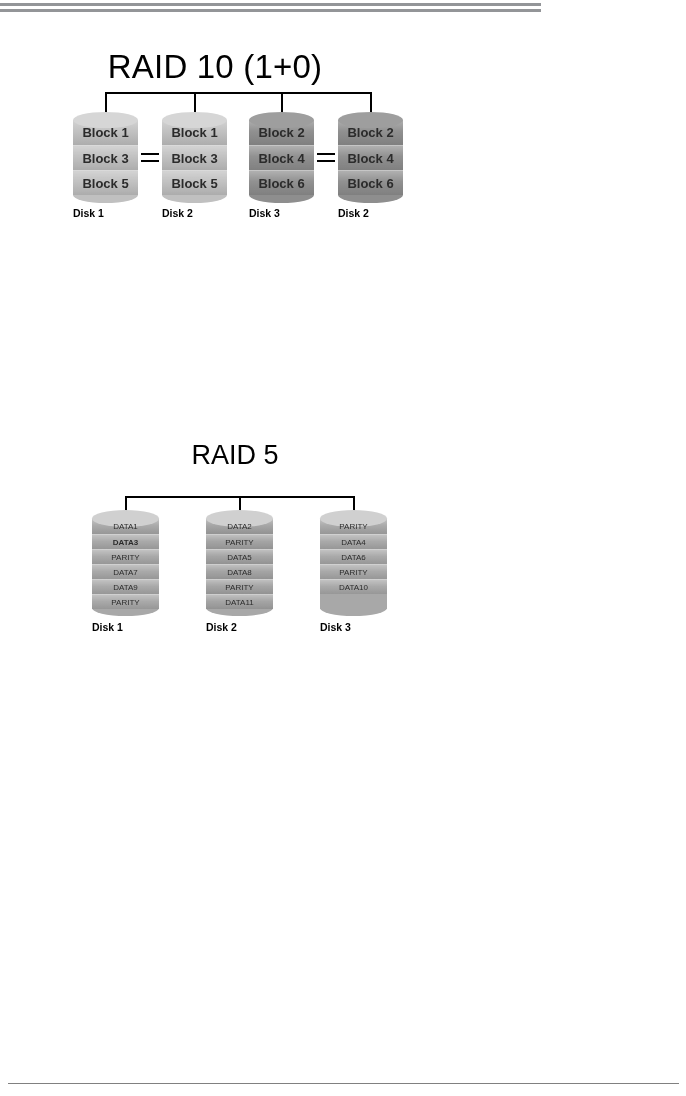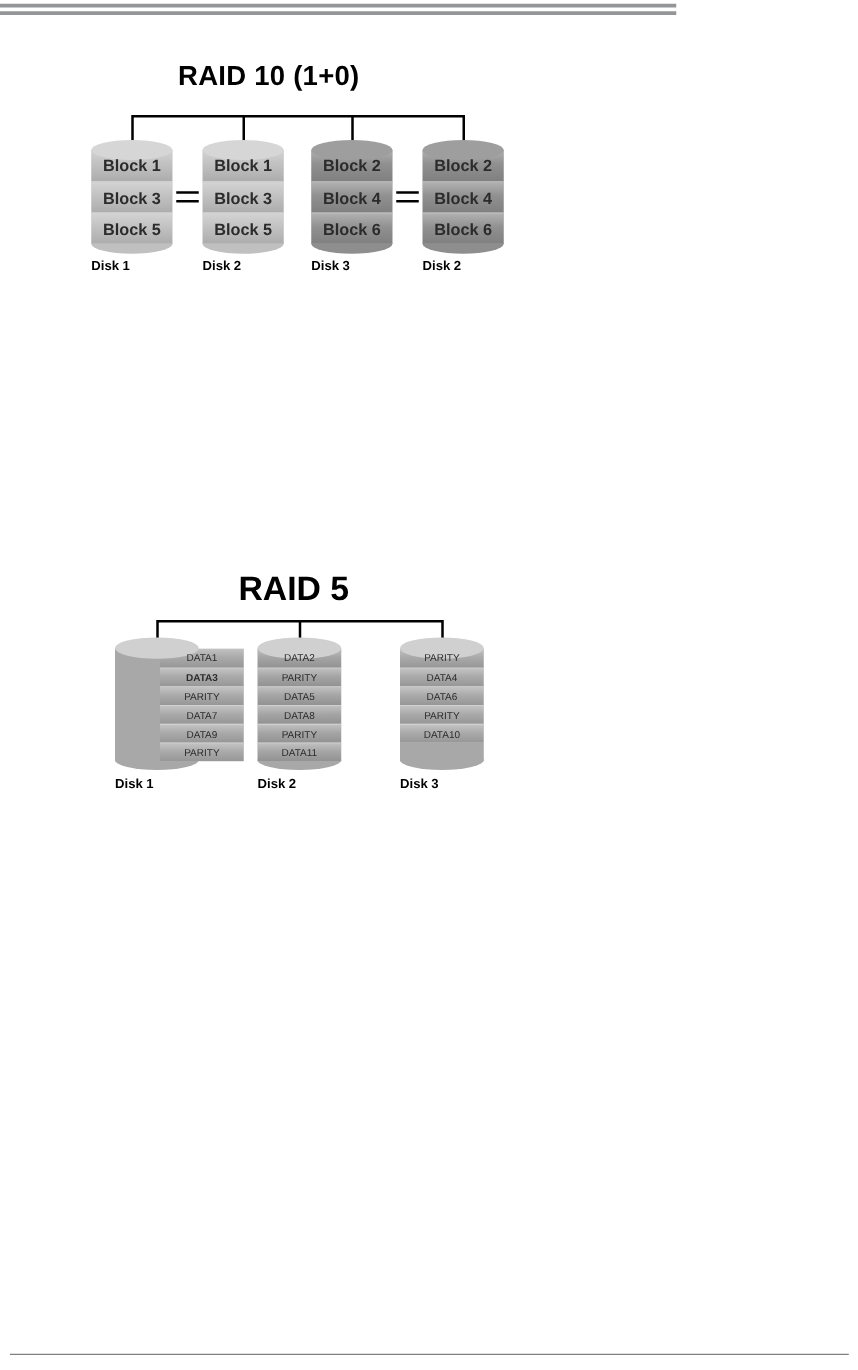--- a/index.html
+++ b/index.html
@@ -114,36 +114,35 @@
     background: #000000;
     height: 2px;
     width: 100%;
   }
   .mirror-link span + span { margin-top: 5px; }
 
   
   #raid10-figure { left: 0px; top: 40px; width: 470px; height: 190px; }
   #raid10-figure .fig-title {
     left: 0px; top: 8px; width: 430px;
-    font-size: 22px; letter-spacing: 0.2px; font-weight: bold;
+    font-size: 33px; letter-spacing: 0.2px;
   }
 
   .r10-disk { width: 65px; }
   .r10-disk .disk-top    { width: 65px; height: 16px; top: 0; }
   .r10-disk .disk-body   { width: 65px; top: 8px; }
   .r10-disk .disk-bottom { width: 65px; height: 16px; }
   .r10-disk .disk-band   { height: 25px; line-height: 25px; font-size: 13px; font-weight: bold; }
   .r10-disk .disk-label  { font-size: 10.5px; font-weight: bold; }
 
   
   #raid5-figure { left: 0px; top: 440px; width: 470px; height: 200px; }
   #raid5-figure .fig-title {
-    left: 0px; top: 16px; width: 470px;
+    left: 0px; top: 0px; width: 470px;
     font-size: 27px;
-    font-weight: bold;
   }
   #raid5-figure .fig-subtitle {
     left: 0px; top: 36px; width: 470px;
     font-size: 13.5px;
   }
 
   .r5-disk { width: 67px; }
   .r5-disk .disk-top    { width: 67px; height: 17px; top: 0; }
   .r5-disk .disk-body   { width: 67px; top: 8px; }
   .r5-disk .disk-bottom { width: 67px; height: 16px; }
@@ -224,21 +223,21 @@
 </div>
 <div id="raid5-bracket">
     <div class="bracket-bar" style="left: 125.5px; top: 496px; width: 228px;"></div>
     <div class="bracket-drop" style="left: 124.5px; top: 496px; height: 27px;"></div>
     <div class="bracket-drop" style="left: 238.5px; top: 496px; height: 27px;"></div>
     <div class="bracket-drop" style="left: 352.5px; top: 496px; height: 27px;"></div>
   </div>
 <div id="raid5-disks">
     <div class="disk r5-disk" style="left: 92px; top: 510px;">
       <div class="disk-bottom" style="top: 90px; background: rgb(168, 168, 168);"></div>
-      <div class="disk-body" style="top: 8.5px; height: 90px; background: rgb(168, 168, 168); padding-left: 36px;">
+      <div class="disk-body" style="top: 8.5px; height: 90px; background: rgb(168, 168, 168);">
         <div class="disk-band" style="background: linear-gradient(rgba(255, 255, 255, 0.3), rgba(255, 255, 255, 0.02) 45%, rgba(0, 0, 0, 0.1));"><span class="disk-band-inner">DATA1</span></div>
         <div class="disk-band" style="background: linear-gradient(rgba(255, 255, 255, 0.3), rgba(255, 255, 255, 0.02) 45%, rgba(0, 0, 0, 0.1)); font-weight: bold;"><span class="disk-band-inner">DATA3</span></div>
         <div class="disk-band" style="background: linear-gradient(rgba(255, 255, 255, 0.3), rgba(255, 255, 255, 0.02) 45%, rgba(0, 0, 0, 0.1));"><span class="disk-band-inner">PARITY</span></div>
         <div class="disk-band" style="background: linear-gradient(rgba(255, 255, 255, 0.3), rgba(255, 255, 255, 0.02) 45%, rgba(0, 0, 0, 0.1));"><span class="disk-band-inner">DATA7</span></div>
         <div class="disk-band" style="background: linear-gradient(rgba(255, 255, 255, 0.3), rgba(255, 255, 255, 0.02) 45%, rgba(0, 0, 0, 0.1));"><span class="disk-band-inner">DATA9</span></div>
         <div class="disk-band" style="background: linear-gradient(rgba(255, 255, 255, 0.3), rgba(255, 255, 255, 0.02) 45%, rgba(0, 0, 0, 0.1));"><span class="disk-band-inner">PARITY</span></div>
       </div>
       <div class="disk-top" style="height: 17px; background: rgb(208, 208, 208);"></div>
       <div class="disk-label" style="top: 111px;">Disk 1</div>
     </div>

